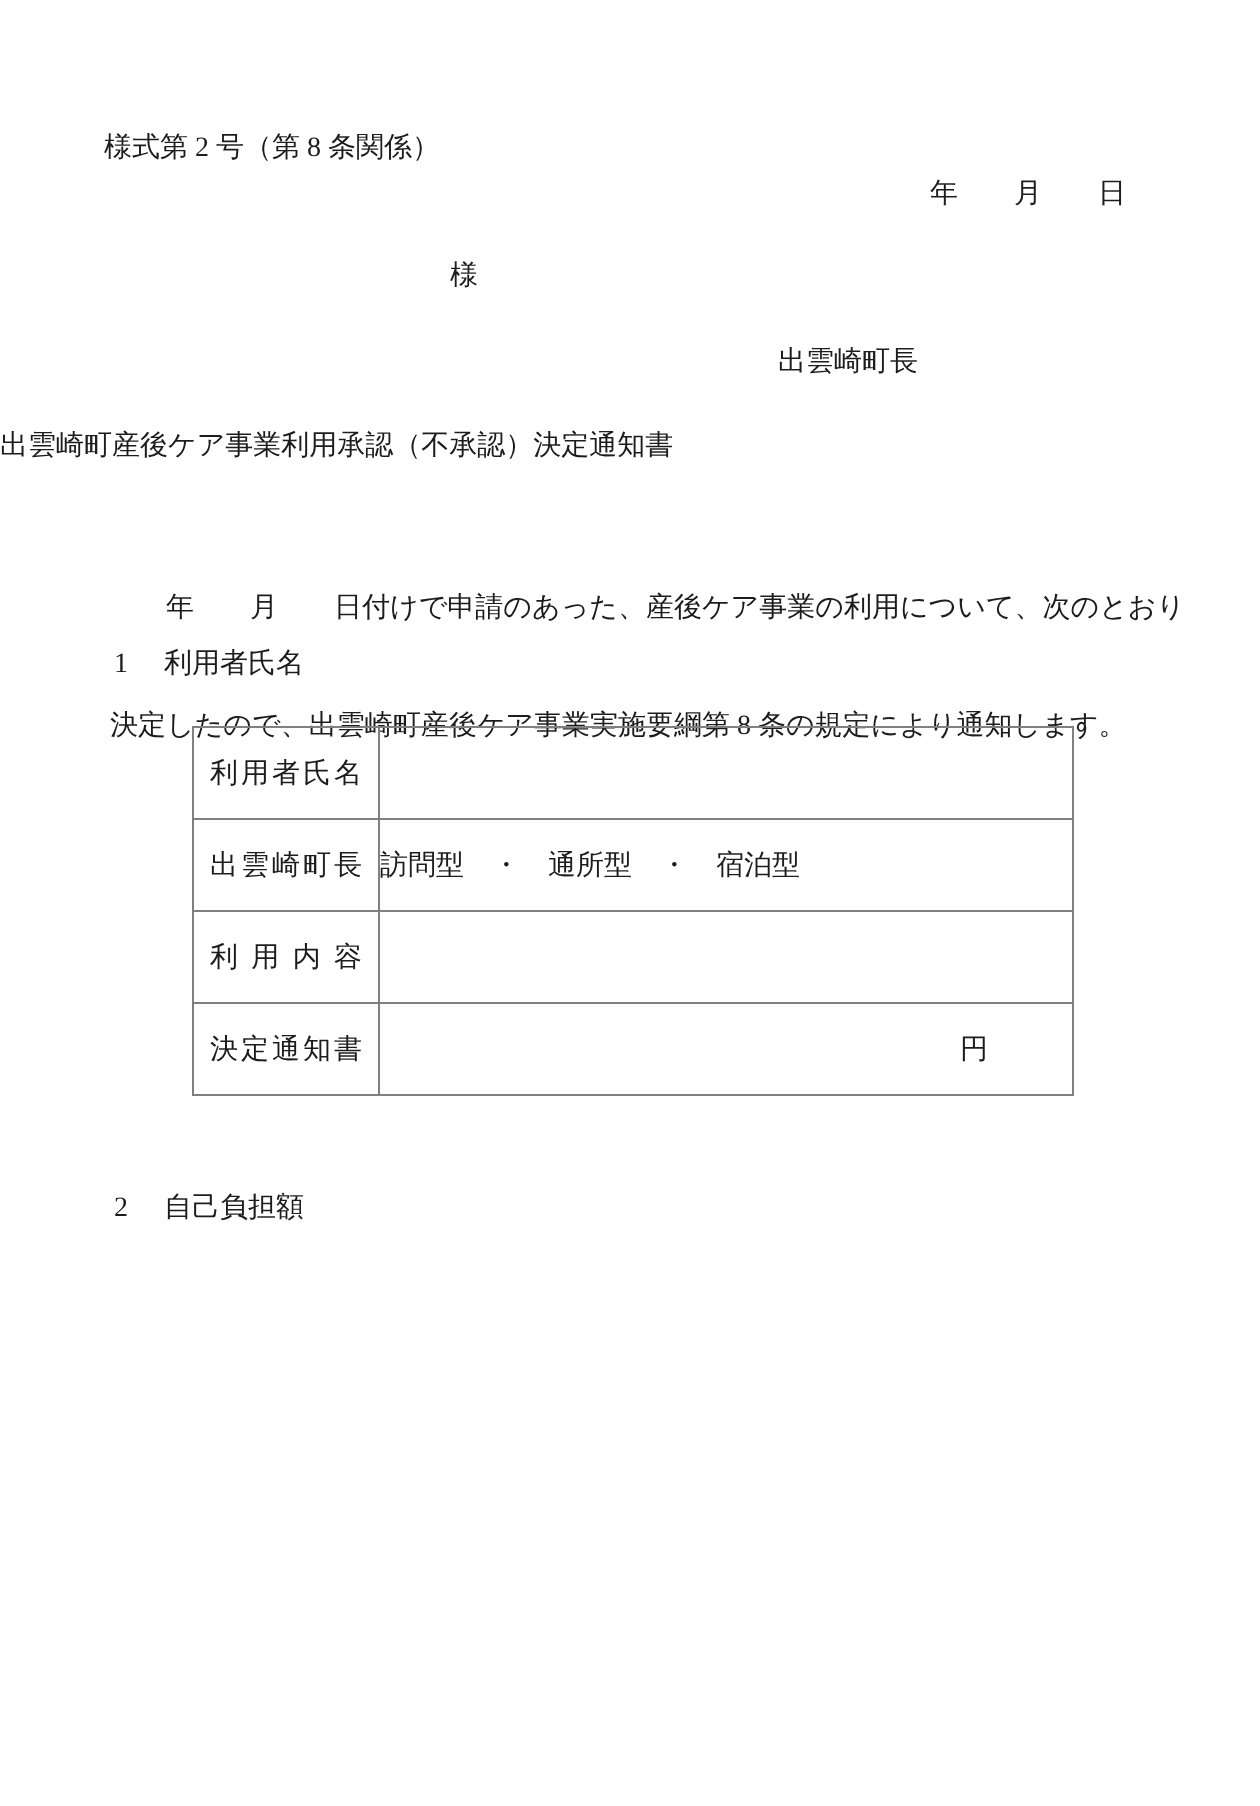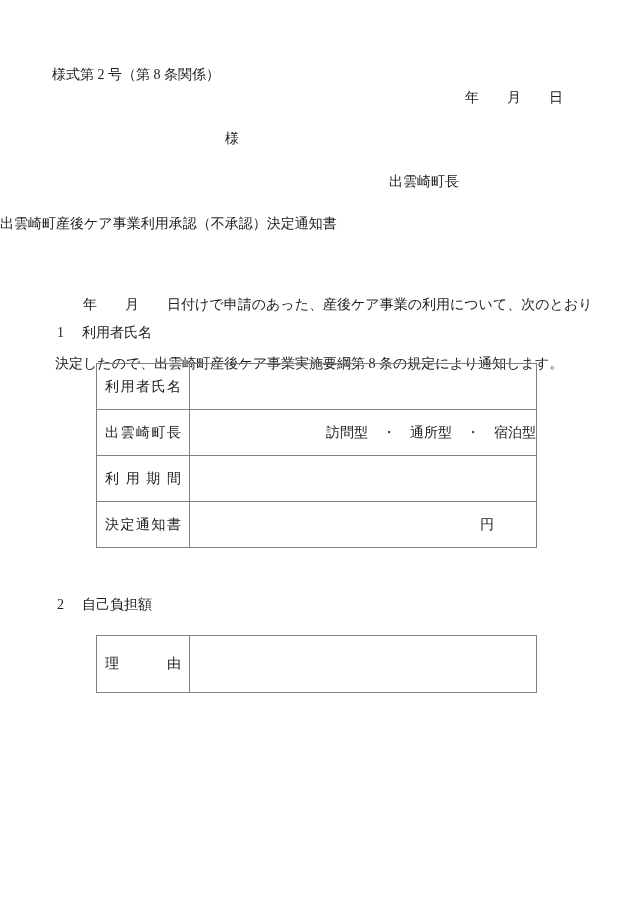--- a/index.html
+++ b/index.html
@@ -43,21 +43,21 @@
   .rejection-table td{height:56px;}
   td.cell-label{width:92px;text-align:center;}
   td.cell-label .just{
     display:inline-block;
     width:76px;
     text-align:justify;
     text-align-last:justify;
     white-space:normal;
   }
   td.cell-value{padding-left:8px;}
-  td.val-center{text-align:right;padding-left:0;}
+  td.val-center{text-align:left;padding-left:0;}
   td.val-right{text-align:right;padding-right:42px;padding-left:0;}
 </style>
 </head>
 <body>
 
 <div class="page">
 
   <div class="abs form-number">様式第 2 号（第 8 条関係）</div>
 
   <div class="abs date-line">年　　月　　日</div>
@@ -87,42 +87,32 @@
         <td class="cell-value"></td>
       </tr>
       <tr>
         <td class="cell-label">
           <span class="just">出雲崎町長</span>
         </td>
         <td class="cell-value val-center">訪問型　・　通所型　・　宿泊型</td>
       </tr>
       <tr>
         <td class="cell-label">
-          <span class="just">利用期間</span>
+          <span class="just">利用内容</span>
         </td>
         <td class="cell-value"></td>
       </tr>
       <tr>
         <td class="cell-label">
           <span class="just">決定通知書</span>
         </td>
         <td class="cell-value val-right">円</td>
       </tr>
     </tbody>
   </table>
 
   <div class="abs section-head section-2">
     <span class="num">2</span>
     <span class="lbl">自己負担額</span>
   </div>
 
-  <table class="form-table rejection-table">
-    <tbody>
-      <tr>
-        <td class="cell-label">
-          <span class="just">理由</span>
-        </td>
-        <td class="cell-value"></td>
-      </tr>
-    </tbody>
-  </table>
 
 </div>
 
 </body></html>

